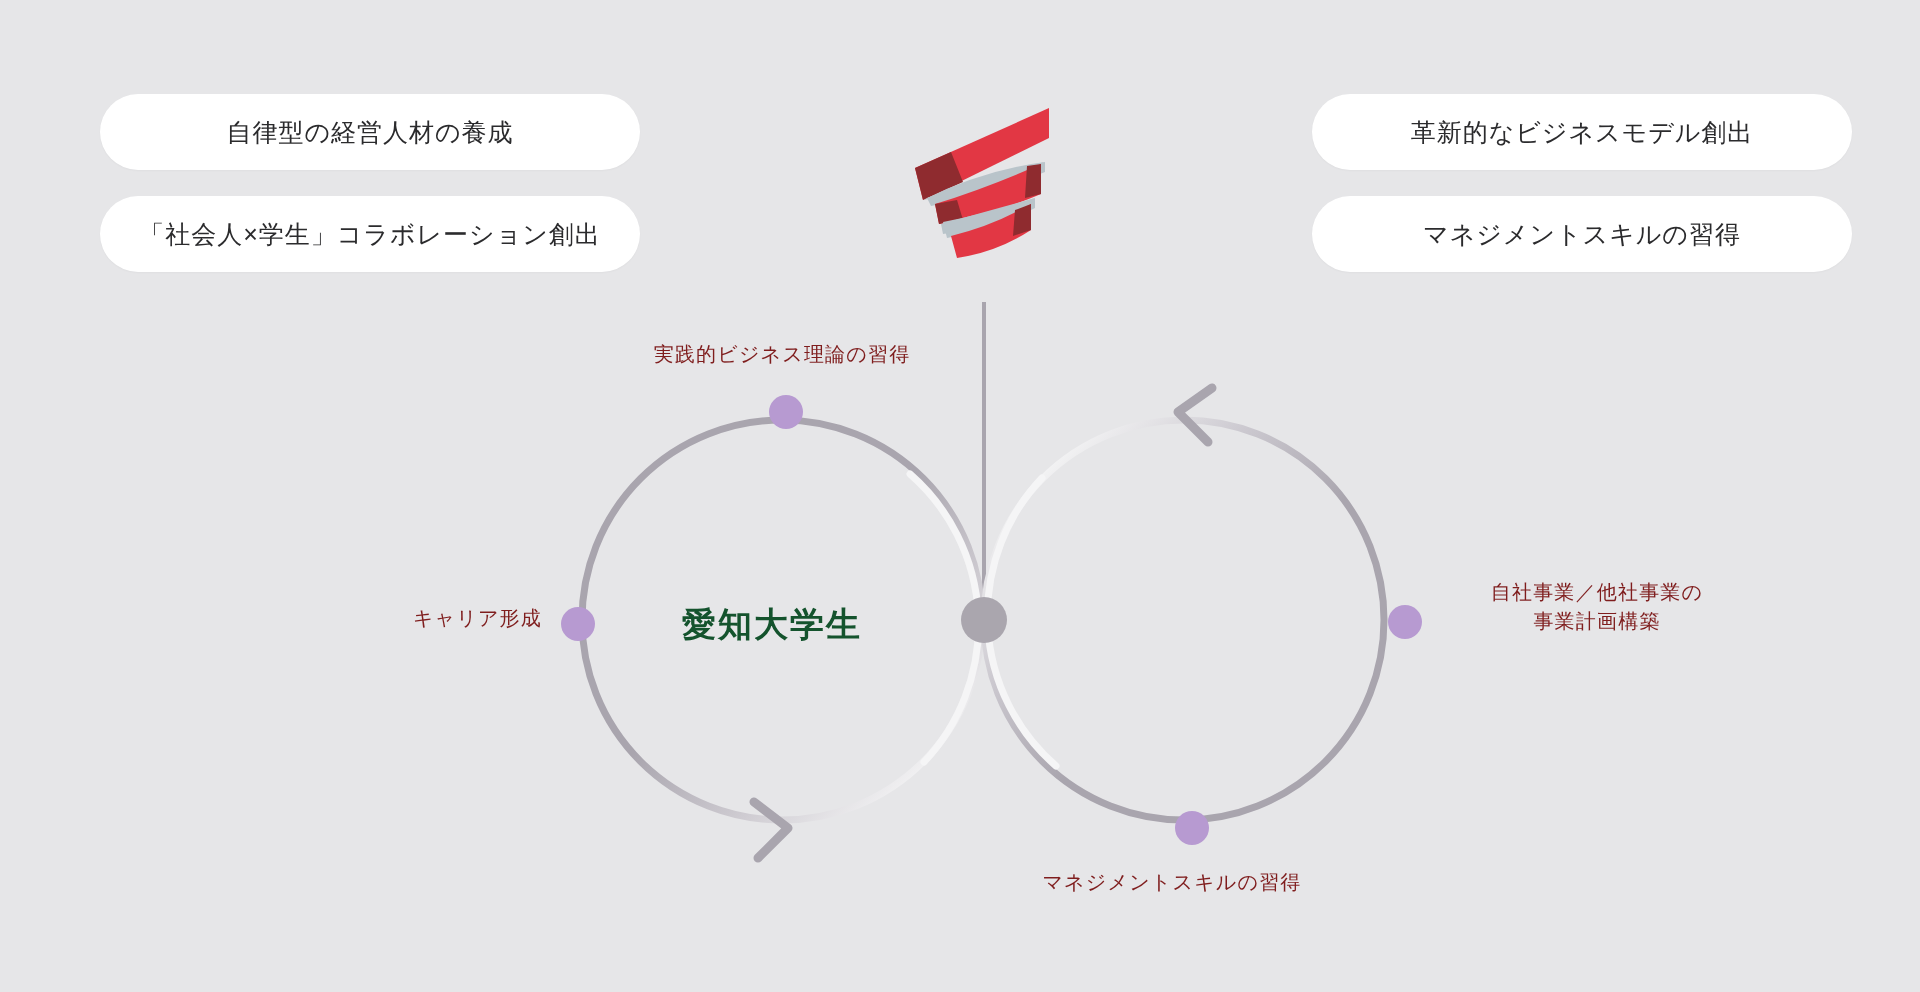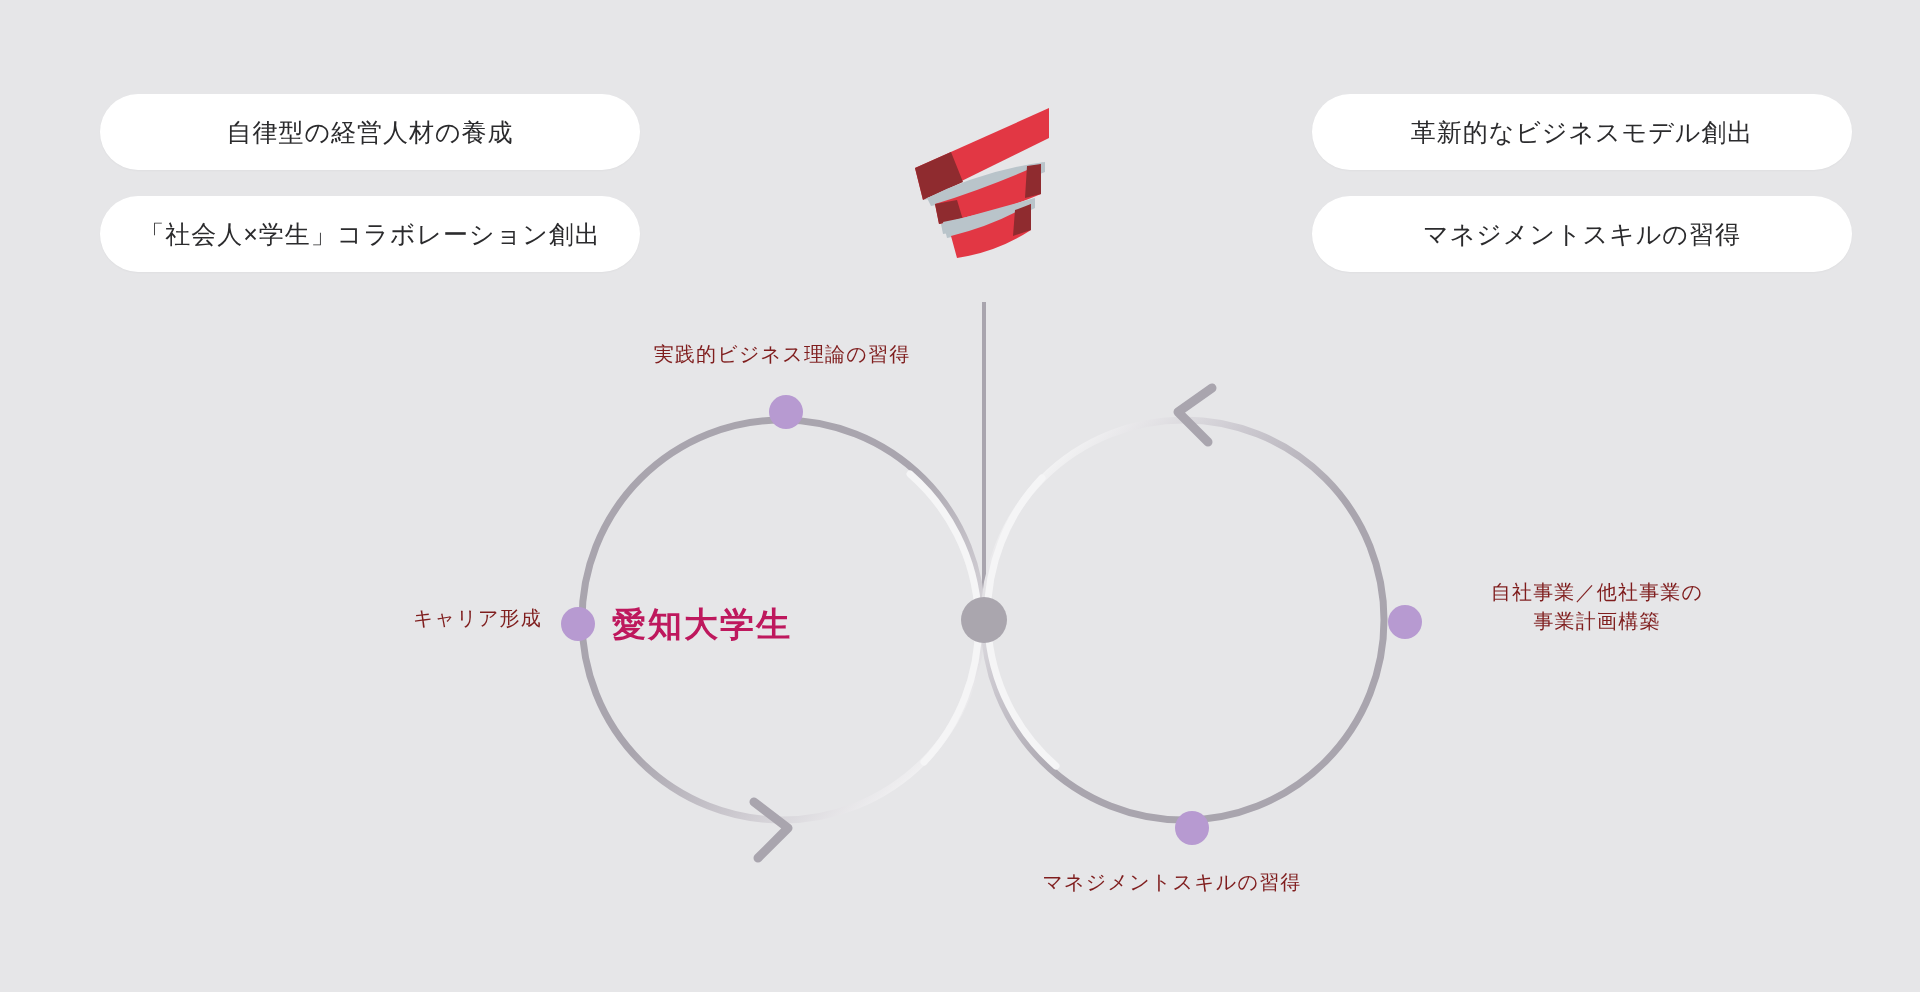--- a/index.html
+++ b/index.html
@@ -47,25 +47,26 @@
     position: absolute;
     left: 0;
     top: 0;
     width: 1920px;
     height: 992px;
   }
 
   
   .node-title {
     position: absolute;
-    color: #be185d;
+    color: #14532d;
     font-size: 34px;
     font-weight: 700;
     letter-spacing: 0.06em;
     white-space: nowrap;
+    text-align: center;
   }
   .title-left  { left: 600px; top: 602px; width: 320px; }
   .title-right { left: 1000px; top: 602px; width: 320px; }
 
   .ring-label {
     position: absolute;
     color: #7f1d1d;
     font-size: 20px;
     letter-spacing: 0.06em;
     line-height: 1.45;

